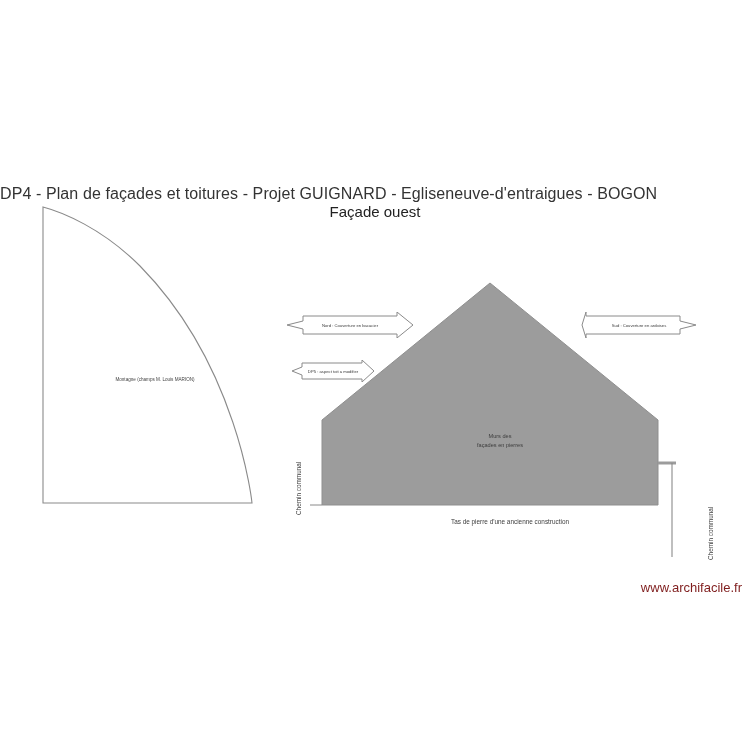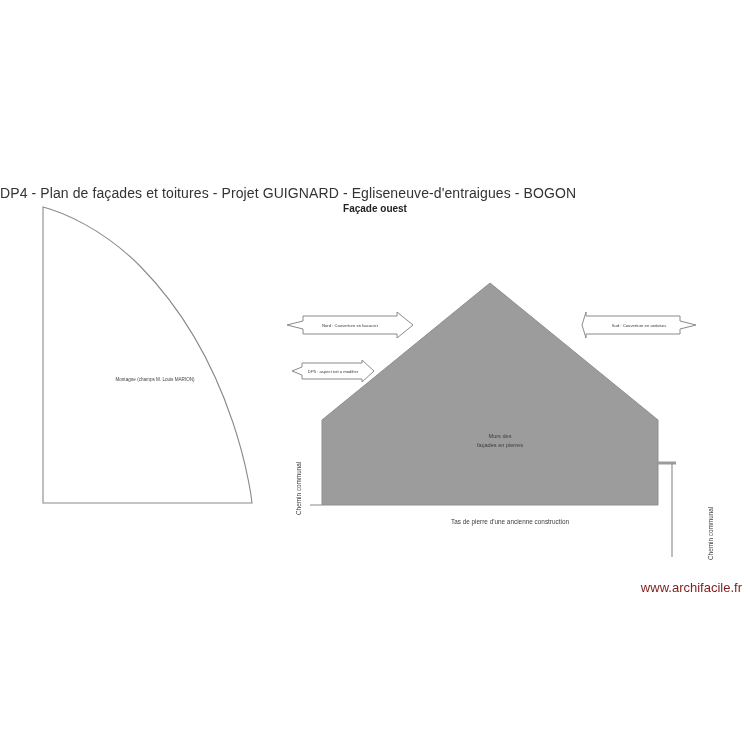--- a/index.html
+++ b/index.html
@@ -19,35 +19,35 @@
     position: absolute;
     left: 0; top: 0;
     width: 750px;
     height: 750px;
   }
   
   .title-main {
     position: absolute;
     left: 0px;
     top: 185px;
-    width: 750px;
-    text-align: left;
-    font-size: 14px;
+    width: 600px;
+    text-align: center;
+    font-size: 16px;
     color: #333;
     letter-spacing: 0.1px;
     white-space: nowrap;
   }
   .title-sub {
     position: absolute;
     left: 0px;
     top: 203px;
     width: 750px;
     text-align: center;
-    font-size: 10px;
-    font-weight: bold;
+    font-size: 15px;
+    font-weight: normal;
     color: #222;
   }
   
   .quarter-shape {
     position: absolute;
     left: 42px;
     top: 206px;
     width: 215px;
     height: 298px;
   }

